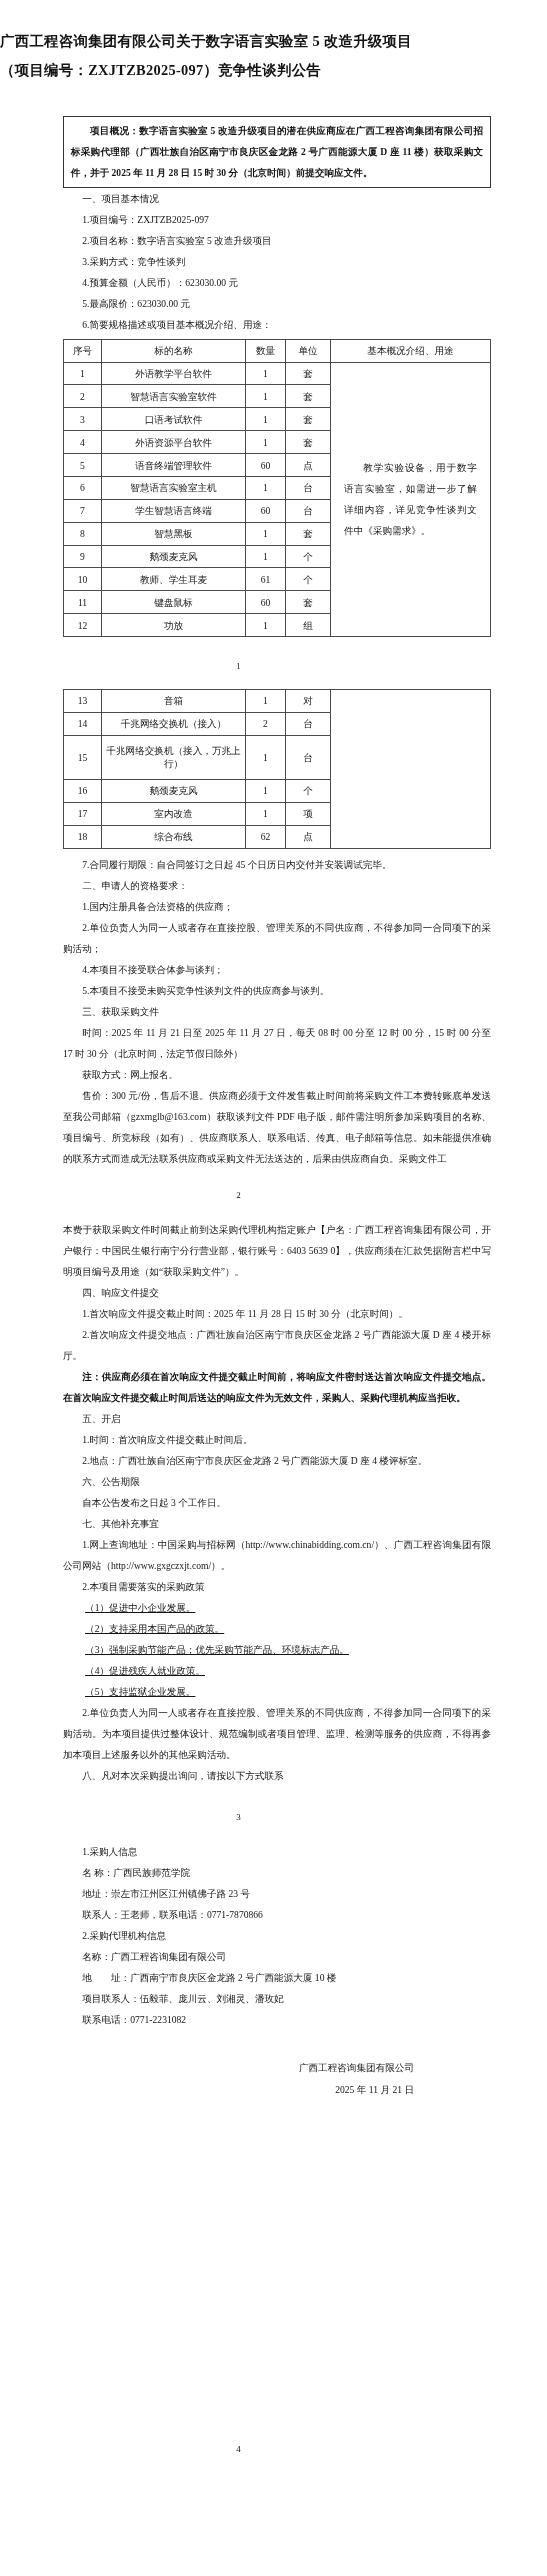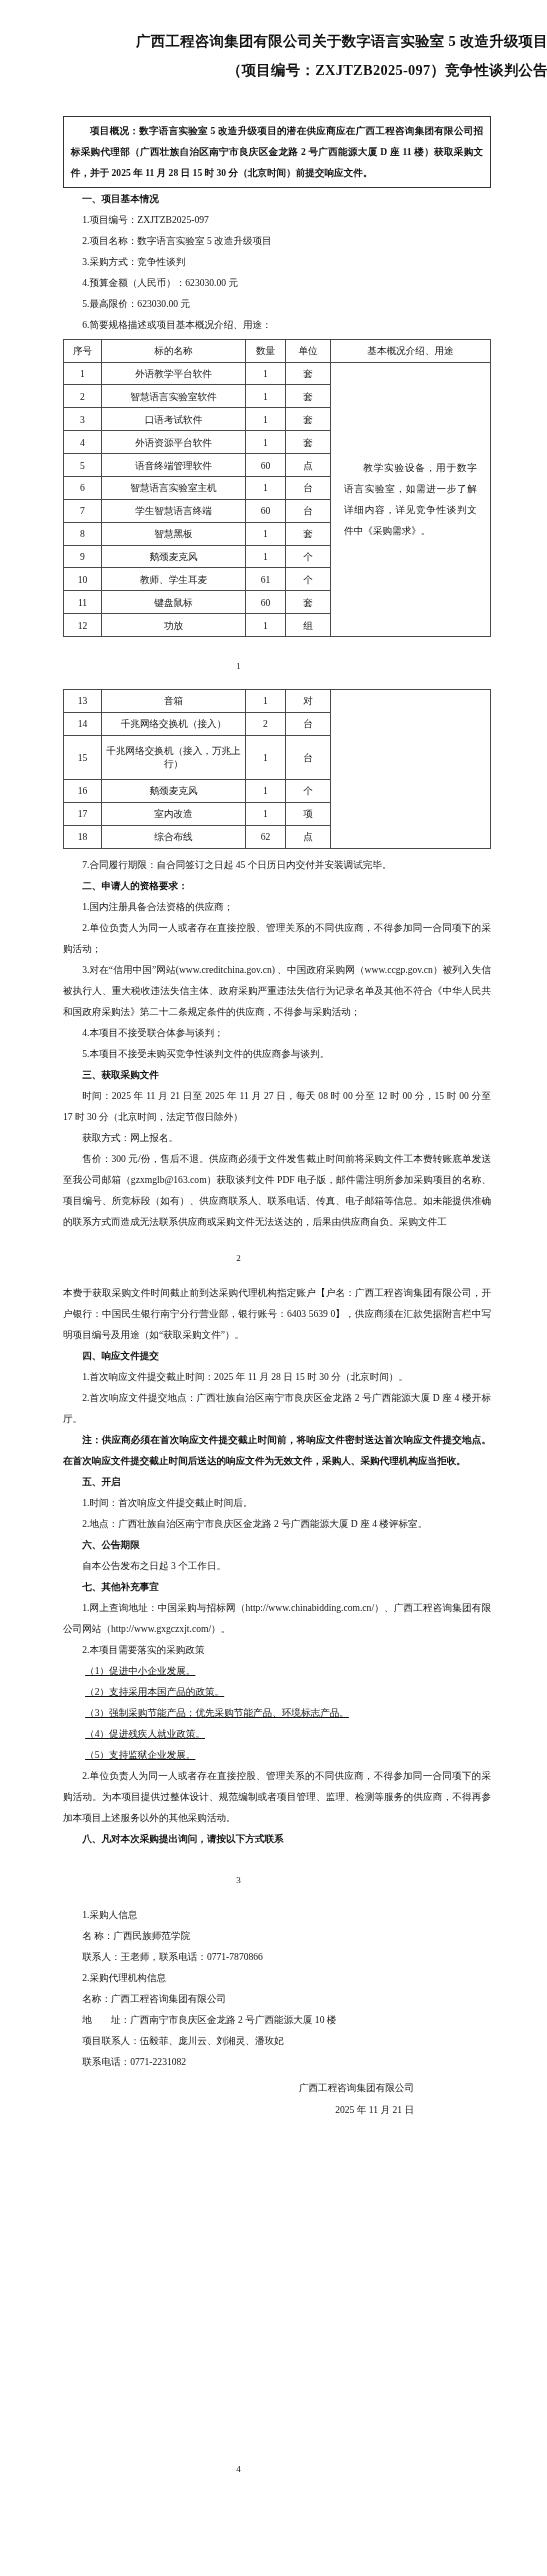--- a/index.html
+++ b/index.html
@@ -2,45 +2,45 @@
 <html style="font-size:11px"><head>
 <meta charset="utf-8">
 <style>
   html,body{margin:0;padding:0;background:#ffffff;}
   .doc{
     width:548px;height:2576px;background:#ffffff;overflow:hidden;
     color:#141414;
     font-family:"Liberation Serif","DejaVu Serif",serif;
   }
   .title{
-    margin-top:27px;text-align:right;font-weight:bold;
+    margin-top:27px;text-align:left;font-weight:bold;
     font-size:14.4px;line-height:29.4px;letter-spacing:0.3px;
   }
   .content{width:428px;margin-left:63px;font-size:9.6px;}
   .content p{margin:0;line-height:21px;text-align:justify;}
   .ind{text-indent:2em;}
   .ind2{text-indent:2.3em;text-decoration:underline;}
-  .h{font-weight:bold;text-indent:2em;}
+  .h{font-weight:normal;text-indent:2em;}
   .b{font-weight:bold;}
   .box{border:0.7px solid #333;padding:3.4px 6.8px;margin-top:30px;}
   table.tbl{border-collapse:collapse;width:100%;margin-top:4.1px;table-layout:fixed;}
   table.tbl td{
     border:0.7px solid #4a4a4a;text-align:center;vertical-align:middle;
     font-size:9.6px;padding:0.7px 2.1px;height:20.5px;line-height:13px;
   }
   col.c1{width:38px;} col.c2{width:144px;} col.c3{width:40px;} col.c4{width:45px;}
   tr.tall td{height:42px;}
   td.desc-cell{text-align:justify;padding:0 5.5px;}
   td.desc-cell p{line-height:21px;text-indent:2em;text-align:justify;margin:11px;}
   .pagenum{width:351px;text-align:center;font-size:9px;line-height:13.7px;}
   .pn1{margin-top:23px;margin-bottom:15px;}
   .pn2{margin-top:20.5px;margin-bottom:16.4px;}
   .pn3{margin-top:25px;margin-bottom:16.4px;}
   .pn4{margin-top:342px;}
-  .sig{text-align:right;padding-right:77px;margin-top:5px;}
+  .sig{text-align:right;padding-right:77px;margin-top:27px;}
   .sig p{line-height:22px;text-align:right;}
 </style>
 </head>
 <body>
 
 <div class="doc">
 
   <div class="title">
     <div>广西工程咨询集团有限公司关于数字语言实验室 5 改造升级项目</div>
     <div>（项目编号：ZXJTZB2025-097）竞争性谈判公告</div>
@@ -203,21 +203,20 @@
         <td>点</td>
       </tr>
     </tbody>
       </table>
 
     <p class="ind" style="margin-top:5px">7.合同履行期限：自合同签订之日起 45 个日历日内交付并安装调试完毕。</p>
 
     <p class="h">二、申请人的资格要求：</p>
     <p class="ind">1.国内注册具备合法资格的供应商；</p>
     <p class="ind">2.单位负责人为同一人或者存在直接控股、管理关系的不同供应商，不得参加同一合同项下的采购活动；</p>
-    <p class="ind">3.对在“信用中国”网站(www.creditchina.gov.cn) 、中国政府采购网（www.ccgp.gov.cn）被列入失信被执行人、重大税收违法失信主体、政府采购严重违法失信行为记录名单及其他不符合《中华人民共和国政府采购法》第二十二条规定条件的供应商，不得参与采购活动；</p>
     <p class="ind">4.本项目不接受联合体参与谈判；</p>
     <p class="ind">5.本项目不接受未购买竞争性谈判文件的供应商参与谈判。</p>
 
     <p class="h">三、获取采购文件</p>
     <p class="ind">时间：2025 年 11 月 21 日至 2025 年 11 月 27 日，每天 08 时 00 分至 12 时 00 分，15 时 00 分至 17 时 30 分（北京时间，法定节假日除外）</p>
     <p class="ind">获取方式：网上报名。</p>
     <p class="ind">售价：300 元/份，售后不退。供应商必须于文件发售截止时间前将采购文件工本费转账底单发送至我公司邮箱（gzxmglb@163.com）获取谈判文件 PDF 电子版，邮件需注明所参加采购项目的名称、项目编号、所竞标段（如有）、供应商联系人、联系电话、传真、电子邮箱等信息。如未能提供准确的联系方式而造成无法联系供应商或采购文件无法送达的，后果由供应商自负。采购文件工</p>
 
     <div class="pagenum pn2">2</div>
 
@@ -244,20 +243,21 @@
     <p class="ind2">（4）促进残疾人就业政策。</p>
     <p class="ind2">（5）支持监狱企业发展。</p>
     <p class="ind">2.单位负责人为同一人或者存在直接控股、管理关系的不同供应商，不得参加同一合同项下的采购活动。为本项目提供过整体设计、规范编制或者项目管理、监理、检测等服务的供应商，不得再参加本项目上述服务以外的其他采购活动。</p>
 
     <p class="h">八、凡对本次采购提出询问，请按以下方式联系</p>
 
     <div class="pagenum pn3">3</div>
 
     <p class="ind">1.采购人信息</p>
     <p class="ind">名 称：广西民族师范学院</p>
+    <p class="ind">地址：崇左市江州区江州镇佛子路 23 号</p>
     <p class="ind">联系人：王老师，联系电话：0771-7870866</p>
     <p class="ind">2.采购代理机构信息</p>
     <p class="ind">名称：广西工程咨询集团有限公司</p>
     <p class="ind">地　　址：广西南宁市良庆区金龙路 2 号广西能源大厦 10 楼</p>
     <p class="ind">项目联系人：伍毅菲、庞川云、刘湘灵、潘玫妃</p>
     <p class="ind">联系电话：0771-2231082</p>
 
     <div class="sig">
       <p>广西工程咨询集团有限公司</p>
       <p>2025 年 11 月 21 日</p>

